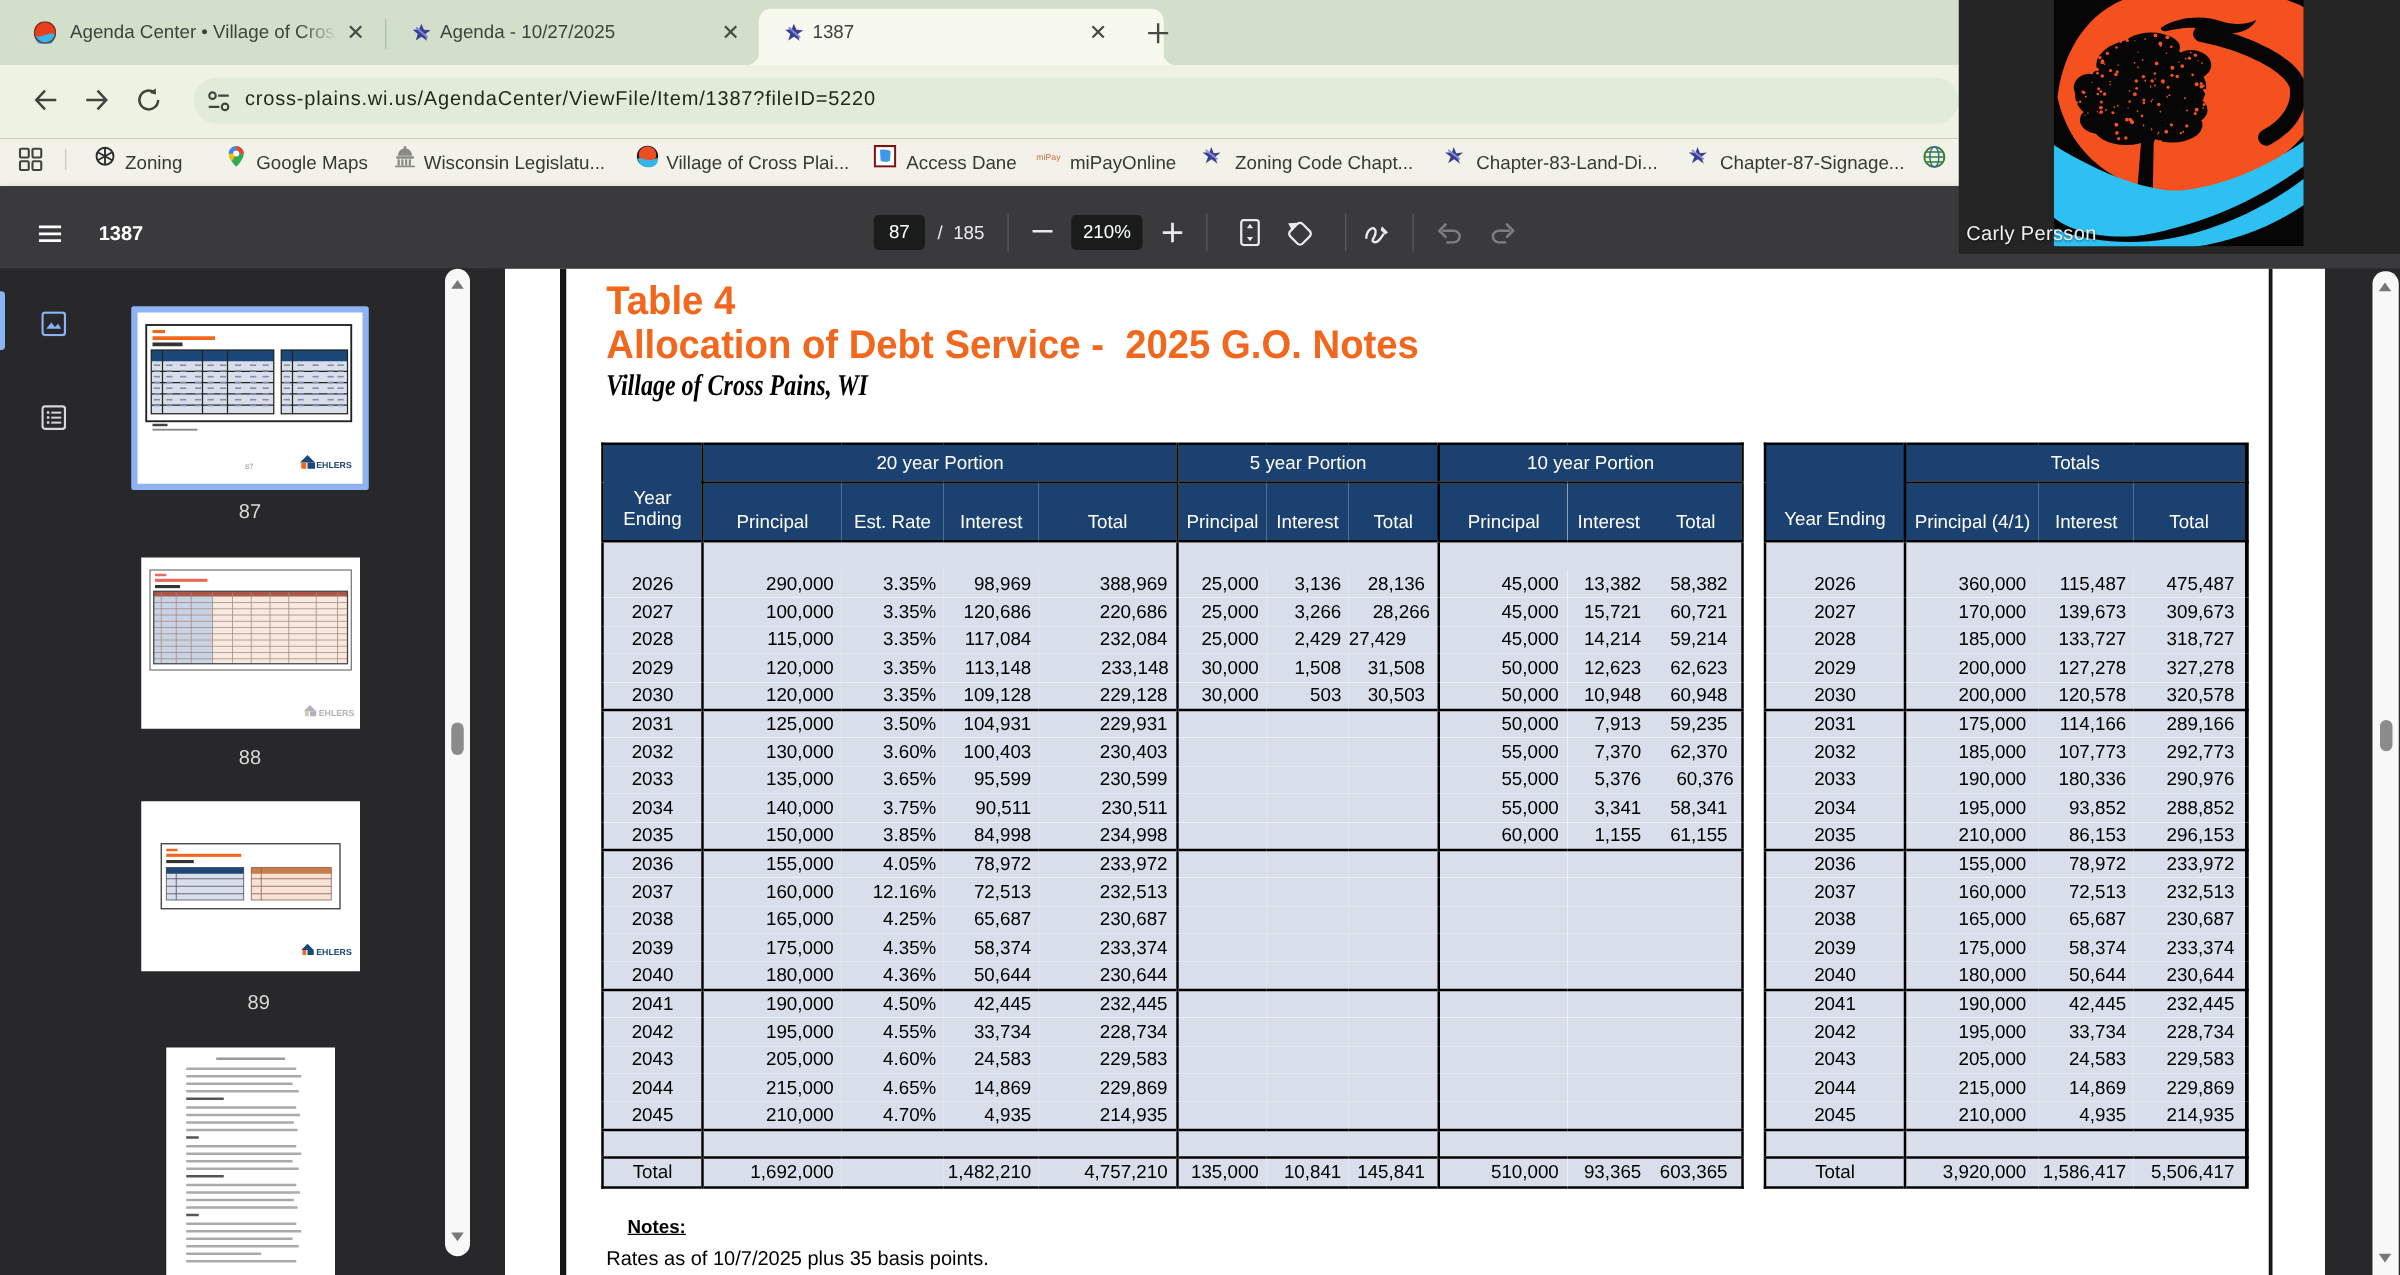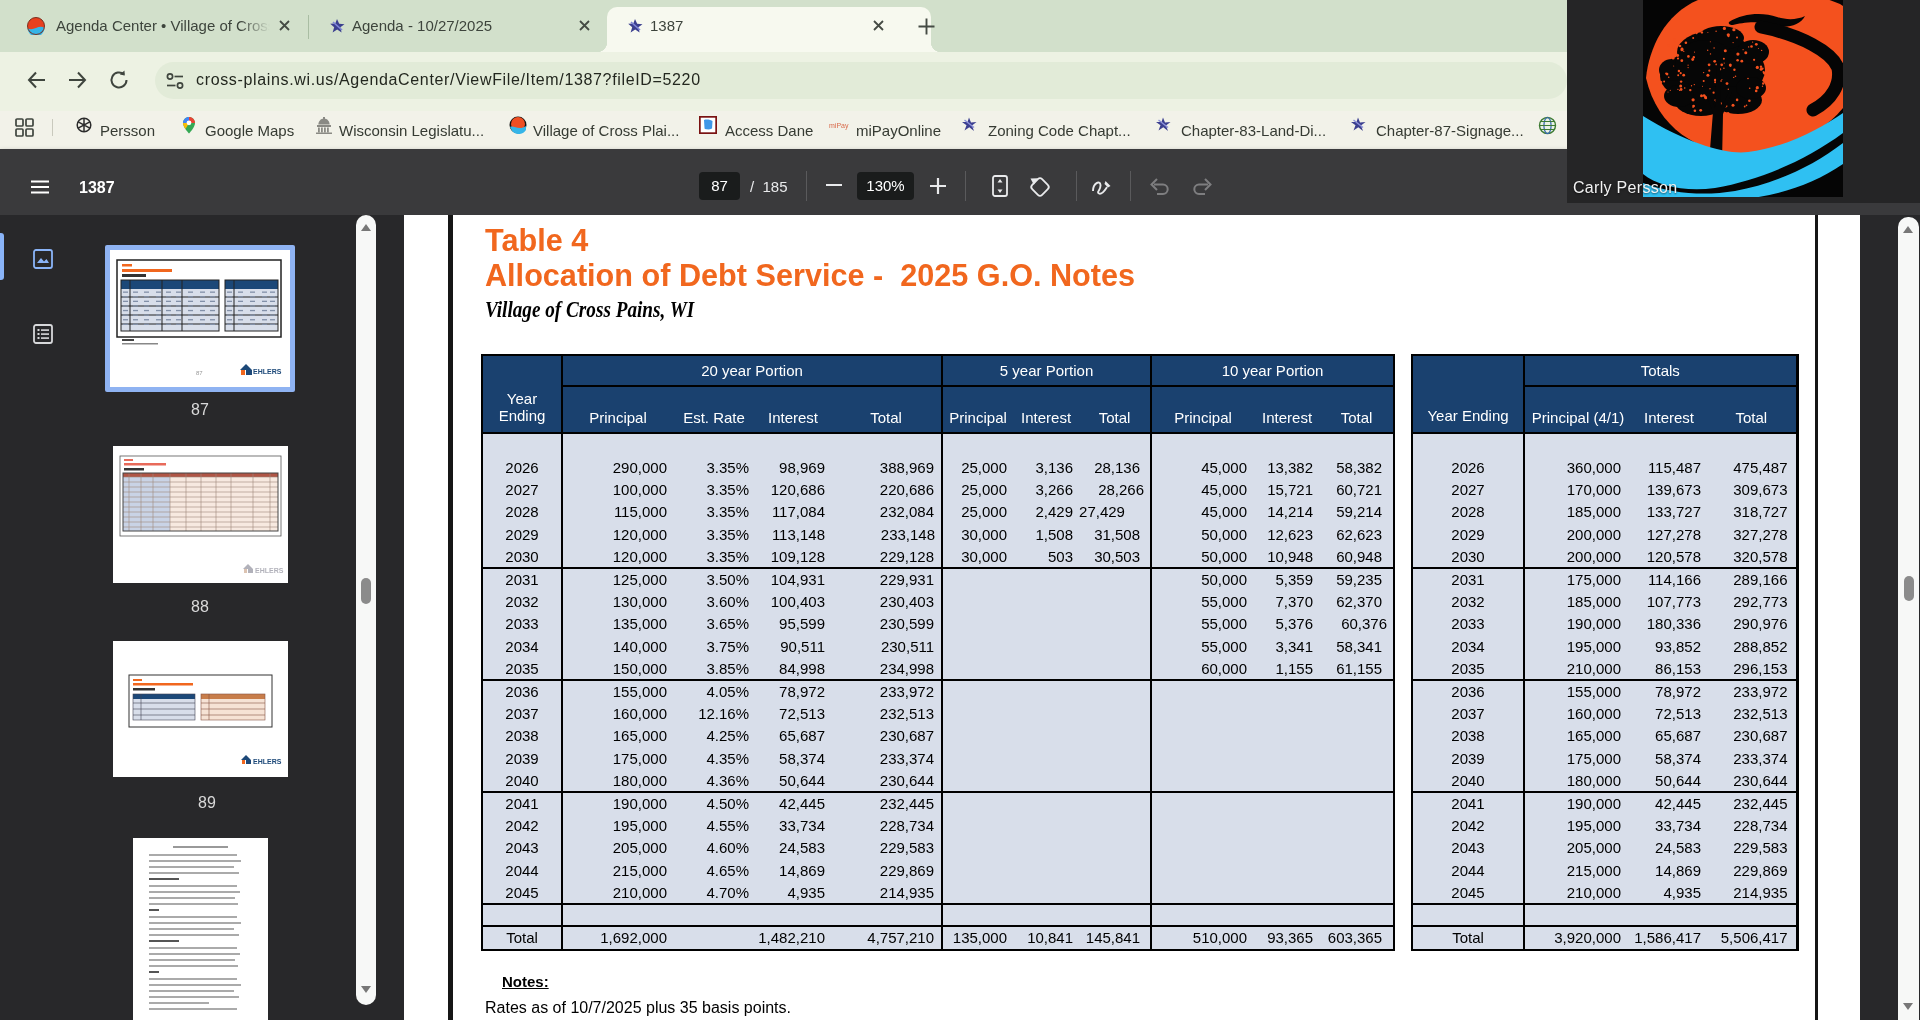--- a/index.html
+++ b/index.html
@@ -93,21 +93,21 @@
       <rect x="12" y="12" width="7" height="7" rx="1"></rect>
     </g>
   </svg>
 <div class="abs" style="left:52px;top:119px;width:1px;height:17px;background:#c9c9bd"></div>
 <div class="abs" style="left:75px;top:116px;width:22px;height:18px"><svg width="18" height="18" viewBox="0 0 18 18">
       <g stroke="#2c2c2c" stroke-width="1.5" fill="none">
         <circle cx="9" cy="9" r="6.8"></circle>
         <path d="M9 2.2 L9 15.8 M3.2 5.8 L14.8 12.2 M3.2 12.2 L14.8 5.8"></path>
       </g>
     </svg></div>
-<div class="bm" style="left:100px">Persson</div>
+<div class="bm" style="left:100px">Zoning</div>
 <div class="abs" style="left:180px;top:116px;width:22px;height:18px"><svg width="18" height="18" viewBox="0 0 18 18">
       <path d="M9 1 C5.7 1 3 3.7 3 7 C3 11.5 9 17.5 9 17.5 C9 17.5 15 11.5 15 7 C15 3.7 12.3 1 9 1 Z" fill="#34a853"></path>
       <path d="M9 1 C5.7 1 3 3.7 3 7 L9 7 Z" fill="#4285f4"></path>
       <path d="M9 1 C12.3 1 15 3.7 15 7 L9 7 Z" fill="#ea4335"></path>
       <path d="M3 7 C3 9 4.2 11.2 5.5 13 L9 7 Z" fill="#fbbc04"></path>
       <circle cx="9" cy="6.8" r="2.4" fill="#fff"></circle>
     </svg></div>
 <div class="bm" style="left:205px">Google Maps</div>
 <div class="abs" style="left:314px;top:116px;width:22px;height:18px"><svg width="20" height="18" viewBox="0 0 20 18">
       <g fill="#8a8a84">
@@ -158,21 +158,21 @@
       <path d="M1.5 9.5 H17.5 M2.5 5.5 H16.5 M2.5 13.5 H16.5" stroke="#3d7a33" stroke-width="1.2"></path>
     </svg></div>
 <svg class="abs" style="left:31px;top:180px" width="18" height="14">
     <path d="M0 1.5 H18 M0 7 H18 M0 12.5 H18" stroke="#fff" stroke-width="2.2"></path>
   </svg>
 <div class="abs" style="left:79px;top:179px;color:#fff;font-weight:bold;font-size:16px">1387</div>
 <div class="darkbox" style="left:699px;top:172px;width:41px;height:28px;line-height:28px">87</div>
 <div class="abs" style="left:750px;top:178px;color:#e9eaec;font-size:15px">/&nbsp; 185</div>
 <div class="tsep" style="left:806px"></div>
 <div class="abs" style="left:826px;top:184px;width:16px;height:2.2px;background:#e9eaec"></div>
-<div class="darkbox" style="left:857px;top:172px;width:57px;height:28px;line-height:28px">130%</div>
+<div class="darkbox" style="left:857px;top:172px;width:57px;height:28px;line-height:28px">210%</div>
 <svg class="abs" style="left:930px;top:178px" width="16" height="16">
     <path d="M8 0 V16 M0 8 H16" stroke="#e9eaec" stroke-width="2.2"></path>
   </svg>
 <div class="tsep" style="left:965px"></div>
 <svg class="abs" style="left:992px;top:175px" width="16" height="22">
     <rect x="1" y="1" width="14" height="20" rx="2" fill="none" stroke="#e9eaec" stroke-width="1.8"></rect>
     <path d="M8 4 L10.5 7.5 H5.5 Z M8 18 L10.5 14.5 H5.5 Z" fill="#e9eaec"></path>
   </svg>
 <svg class="abs" style="left:1028px;top:175px" width="24" height="24">
     <g transform="rotate(45 12 12)">
@@ -308,21 +308,21 @@
         <tr style="height:22.4px">
           <td class="lb ctr bt">2031</td>
           <td class="lb num bt bl" style="padding-right:6px">125,000</td>
           <td class="lb num bt" style="padding-right:6px">3.50%</td>
           <td class="lb num bt" style="padding-right:6px">104,931</td>
           <td class="lb num bt" style="padding-right:7px">229,931</td>
           <td class="lb num bt bl" style="padding-right:6px"></td>
           <td class="lb num bt" style="padding-right:6px"></td>
           <td class="lb num bt" style="padding-right:10px"></td>
           <td class="lb num bt bl" style="padding-right:7px">50,000</td>
-          <td class="lb num bt" style="padding-right:7px">5,359</td>
+          <td class="lb num bt" style="padding-right:7px">7,913</td>
           <td class="lb num bt" style="padding-right:11px">59,235</td>
         </tr>
         <tr style="height:22.4px">
           <td class="lb ctr">2032</td>
           <td class="lb num bl" style="padding-right:6px">130,000</td>
           <td class="lb num" style="padding-right:6px">3.60%</td>
           <td class="lb num" style="padding-right:6px">100,403</td>
           <td class="lb num" style="padding-right:7px">230,403</td>
           <td class="lb num bl" style="padding-right:6px"></td>
           <td class="lb num" style="padding-right:6px"></td>

